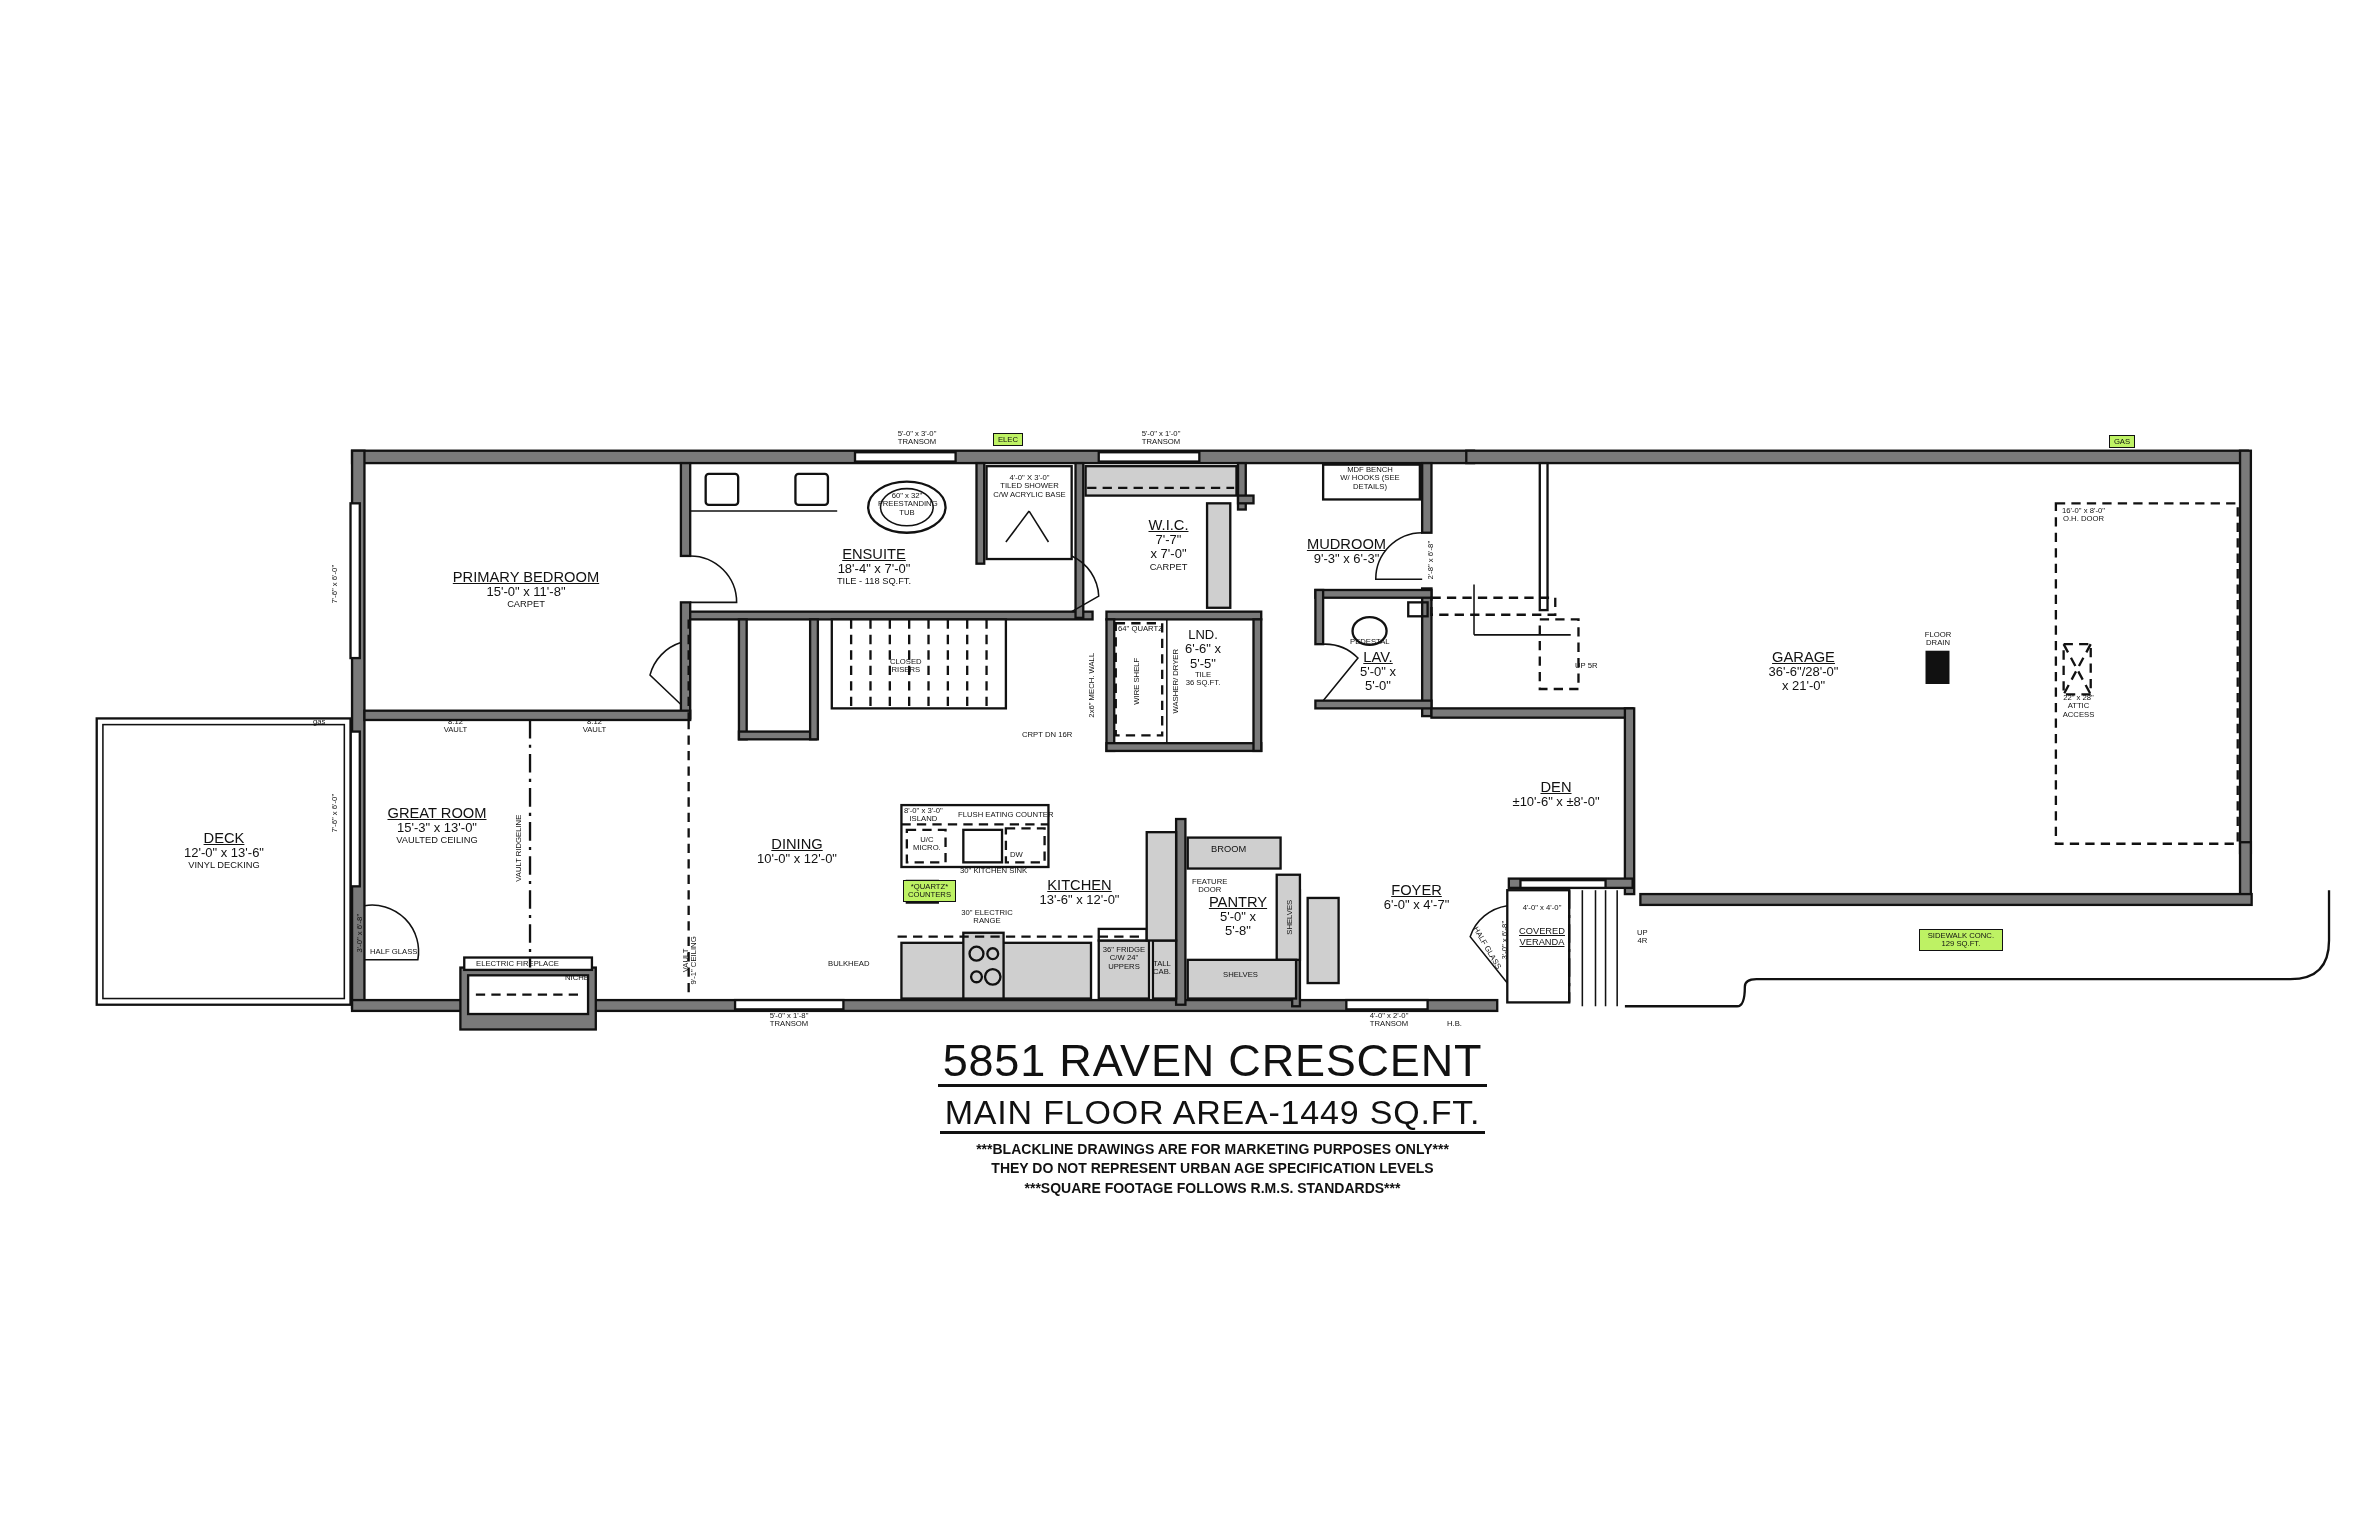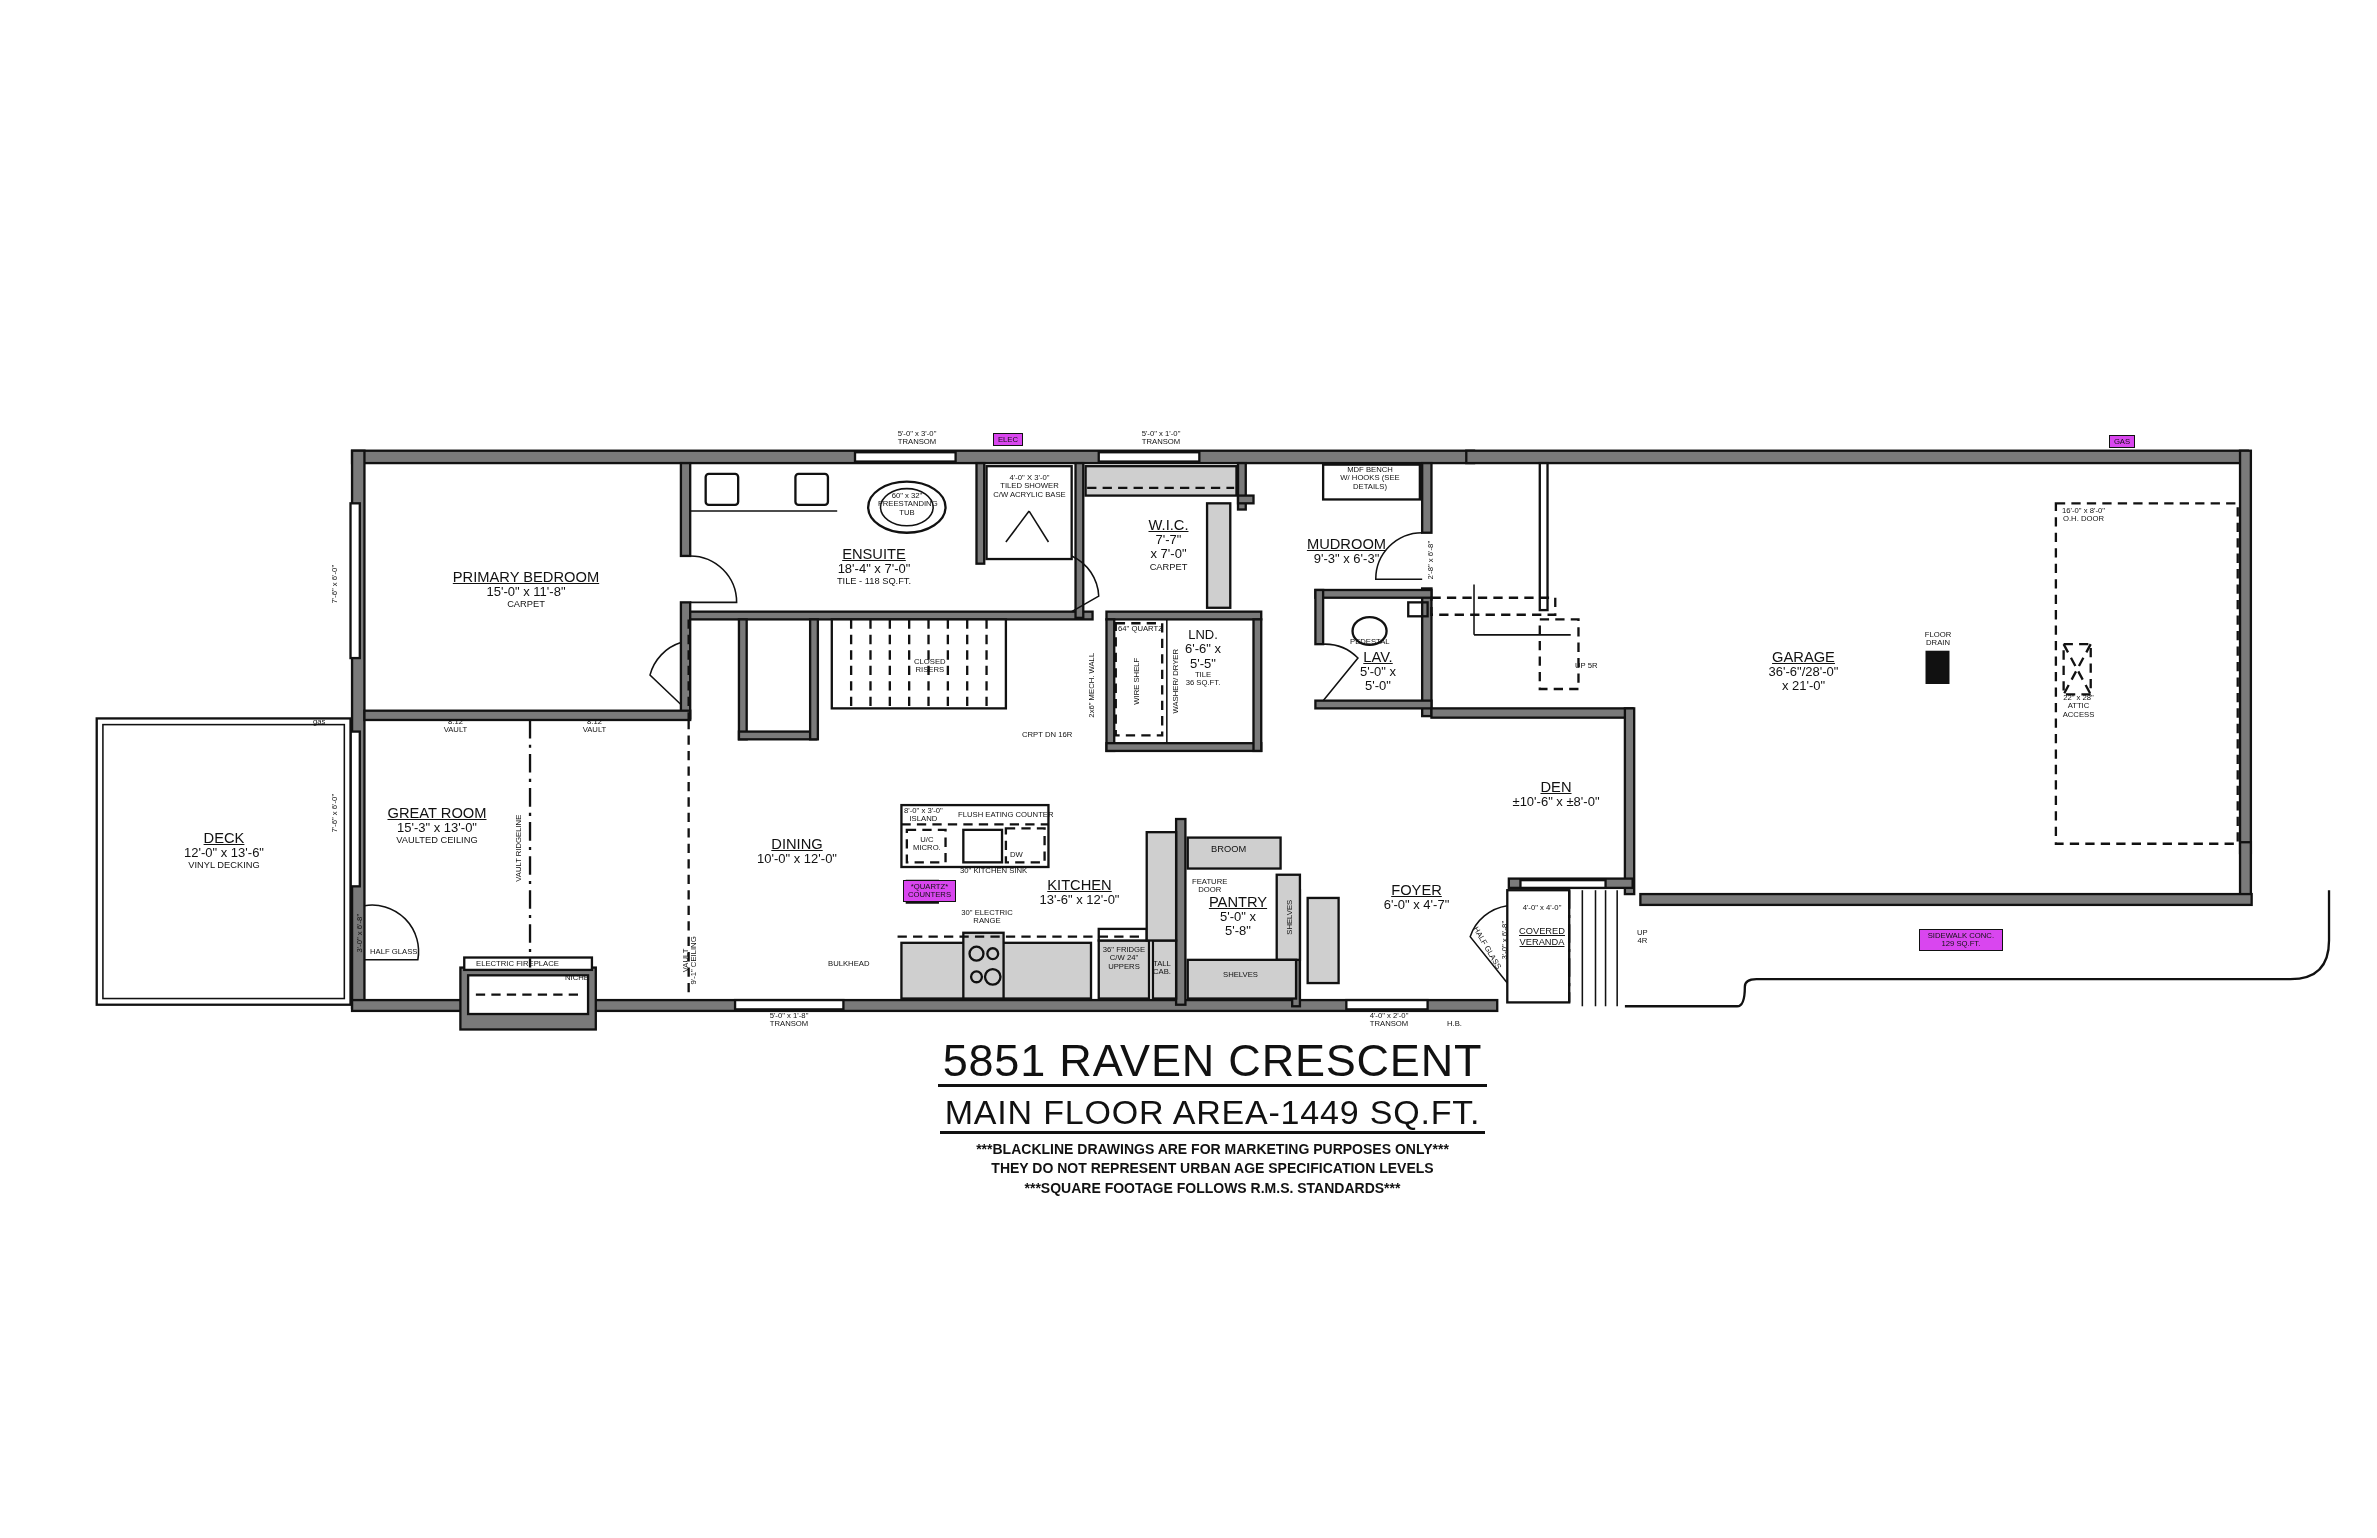--- a/index.html
+++ b/index.html
@@ -14,21 +14,21 @@
   .shade { fill: #cfcfcf; stroke: #111; stroke-width: 3; }
   .win { fill: #fff; stroke: #111; stroke-width: 3; }
   .white { fill: #fff; stroke: #111; stroke-width: 3; }
   .lbl { position: absolute; text-align: center; white-space: nowrap; line-height: 1.1; }
   .room-name { font-size: 14.7px; text-decoration: underline; }
   .room-dim { font-size: 13px; }
   .room-note { font-size: 9.3px; }
   .tiny { font-size: 7.7px; }
   .small { font-size: 9.3px; }
   .vert { transform: rotate(-90deg); transform-origin: center center; }
-  .boxed { border: 1.5px solid #111; background: #d946ef; padding: 1.5px 3.9px; }
+  .boxed { border: 1.5px solid #111; background: #bef264; padding: 1.5px 3.9px; }
   #title-block { position: absolute; left: 0; width: 2377px; top: 1037px; text-align: center; padding-left: 24px; }
   .title1 { display: inline-block; font-size: 45px; letter-spacing: 0.8px; border-bottom: 3.1px solid #111; padding: 0 4.6px; line-height: 1.05; }
   .title2 { display: inline-block; font-size: 34px; letter-spacing: 0.8px; border-bottom: 3.1px solid #111; padding: 0 4.6px; line-height: 1.05; margin-top: 7.7px; }
   .disc { font-size: 14px; font-weight: bold; line-height: 1.4; margin-top: 6.2px; }
 </style>
 </head>
 <body>
 
 <svg id="plan" viewBox="0 0 3072 1988" xmlns="http://www.w3.org/2000/svg">
 
@@ -307,21 +307,21 @@
 <div class="lbl tiny" style="left:878px;top:492px;width:58px;">
   <div>60" x 32"</div>
   <div>FREESTANDING</div>
   <div>TUB</div>
 </div>
 <div class="lbl tiny" style="left:991px;top:474px;width:77px;">
   <div>4'-0" X 3'-0"</div>
   <div>TILED SHOWER</div>
   <div>C/W ACRYLIC BASE</div>
 </div>
-<div class="lbl tiny" style="left:890px;top:658px;margin-left:24px;">
+<div class="lbl tiny" style="left:890px;top:658px;">
   <div>CLOSED</div>
   <div>RISERS</div>
 </div>
 <div class="lbl tiny" style="left:1022px;top:731px;">
   <span>CRPT</span>
   <span>DN</span>
   <span>16R</span>
 </div>
 <div class="lbl tiny vert" style="left:1060px;top:681px;">2x6" MECH. WALL</div>
 <div class="lbl tiny vert" style="left:1114px;top:677px;">WIRE SHELF</div>

